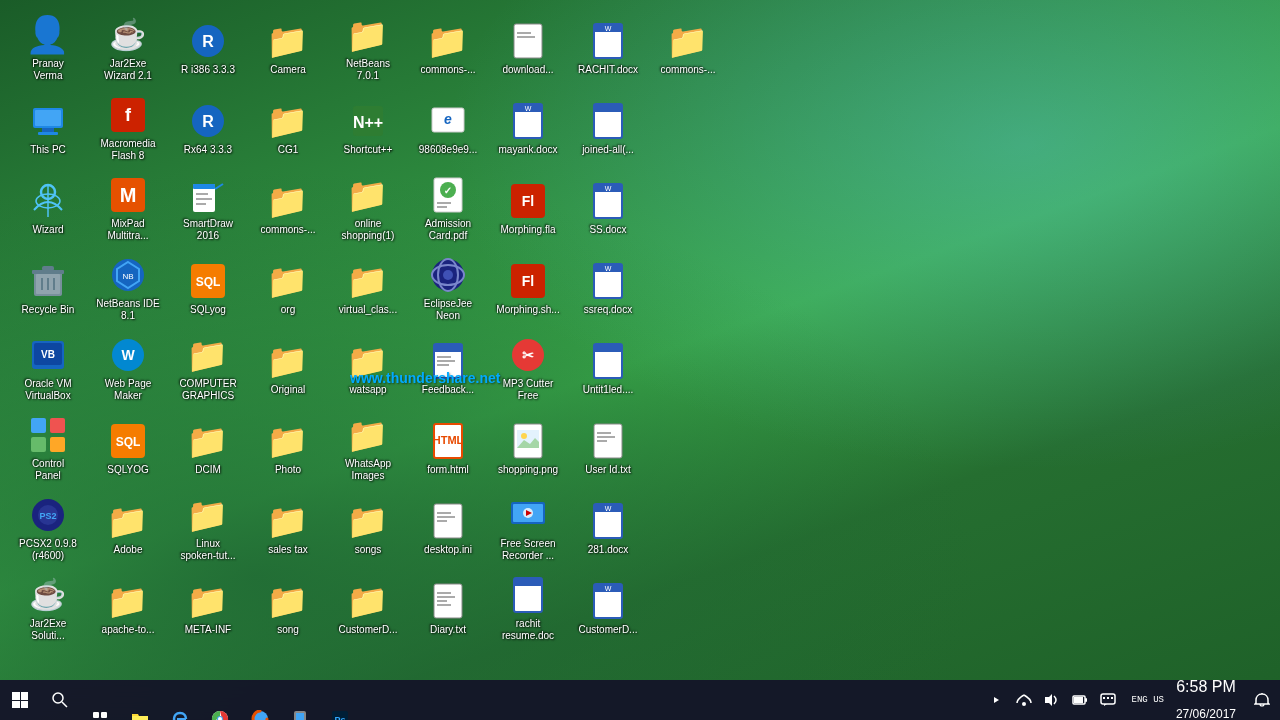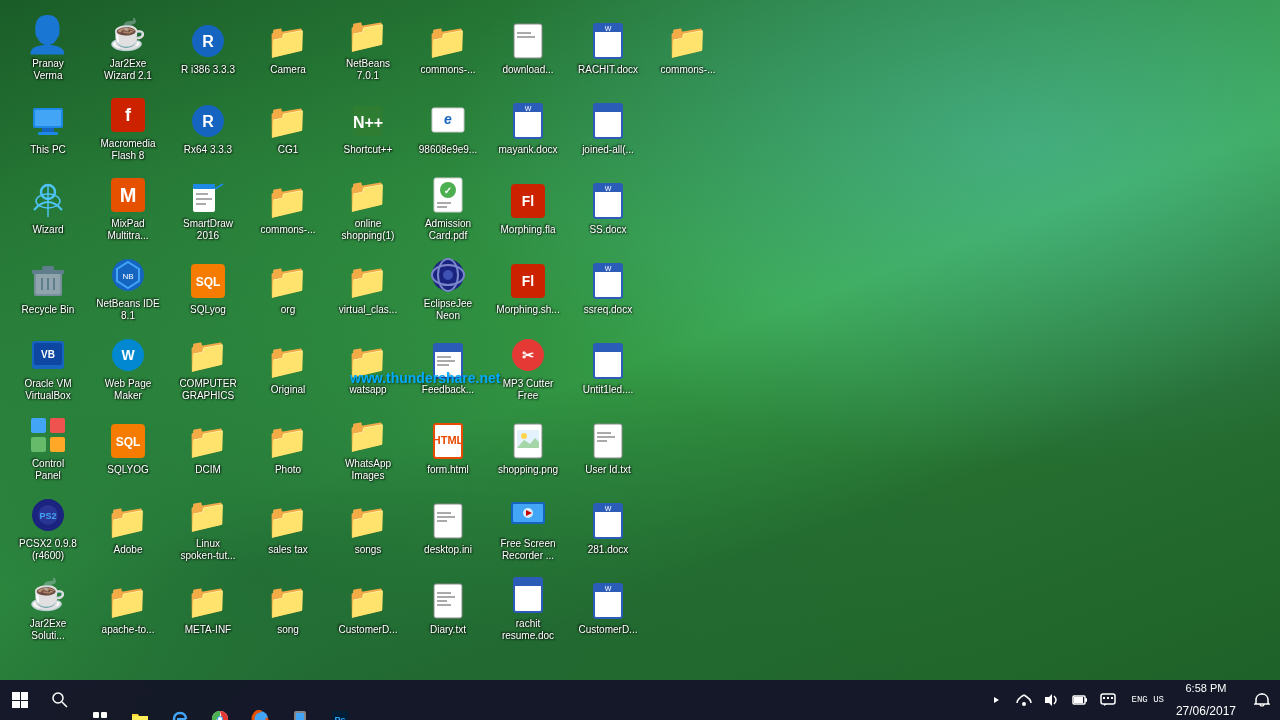--- a/index.html
+++ b/index.html
@@ -806,21 +806,21 @@
         <rect x="7" y="4" width="2" height="2" fill="white"></rect>
         <rect x="11" y="4" width="2" height="2" fill="white"></rect>
       </svg>
     </div>
   </div>
 
   <div class="taskbar-lang" style="font-size:9px; line-height:1.2; padding: 0 4px; color:white;">ENG
 US</div>
 
   <div class="taskbar-clock">
-    <span style="font-size:11px; font-weight:500;">6:58 PM</span>
+    <span style="font-size:16px; font-weight:500;">6:58 PM</span>
     <span style="font-size:12px;margin-top:9px;">27/06/2017</span>
   </div>
 
   <div class="tray-icon" style="width:36px;">
     <svg width="16" height="16" viewBox="0 0 16 16">
       <path d="M8 1 L8 2 M8 2 C4 2 2 5 2 8 L2 11 L1 12 L15 12 L14 11 L14 8 C14 5 12 2 8 2 Z" fill="none" stroke="white" stroke-width="1.5"></path>
       <path d="M6 12 Q6 14 8 14 Q10 14 10 12" fill="none" stroke="white" stroke-width="1.2"></path>
     </svg>
   </div>
 </div>

